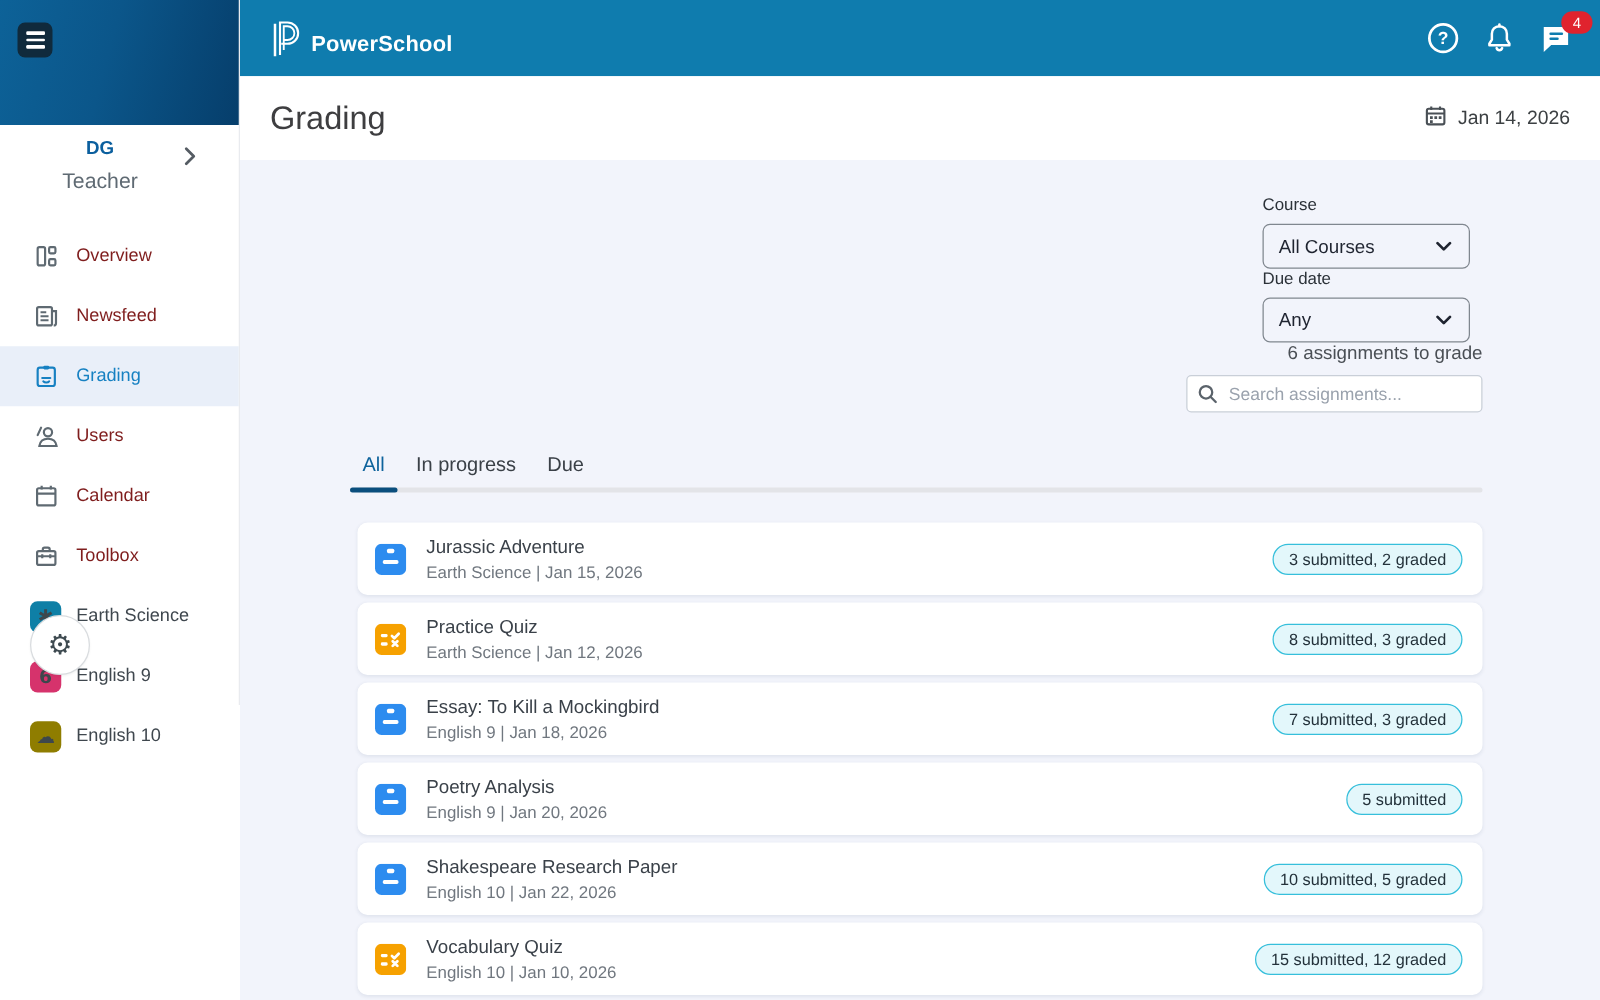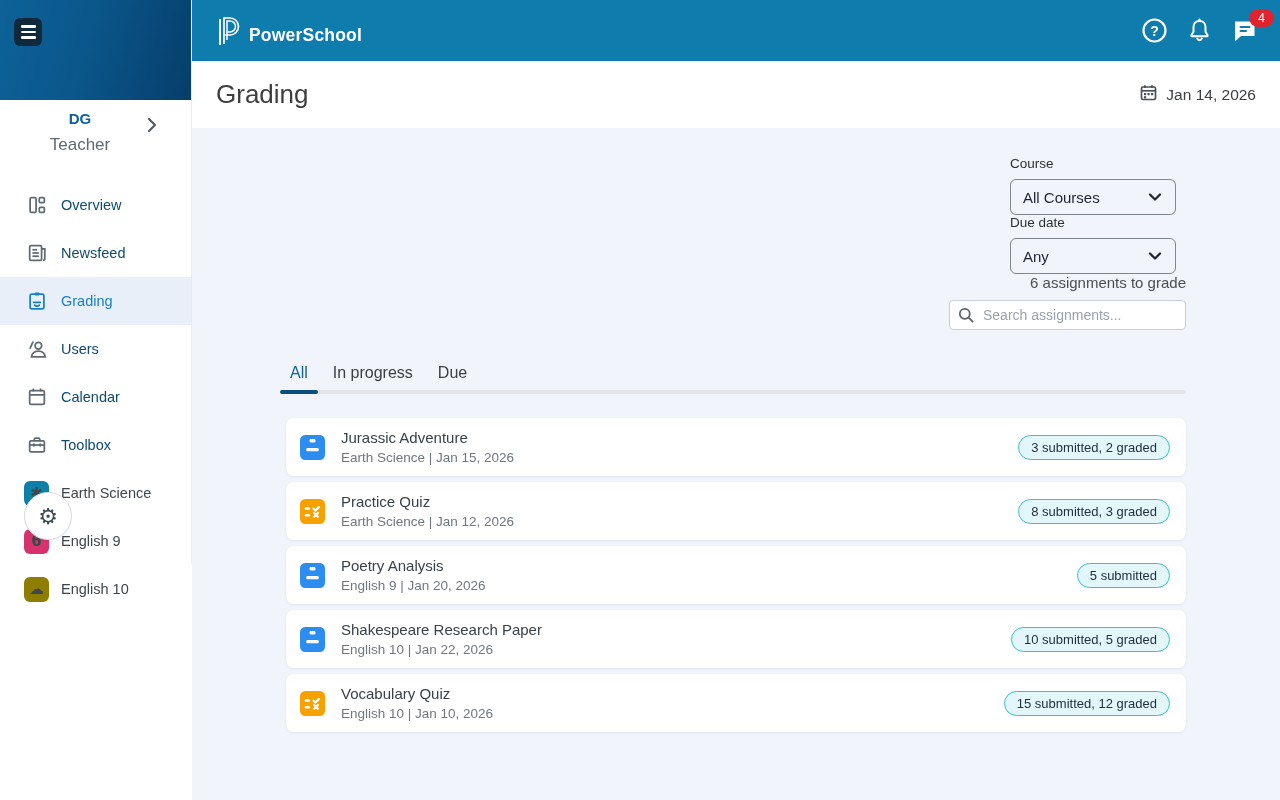--- a/index.html
+++ b/index.html
@@ -12,21 +12,21 @@
   .hamburger-btn { position:absolute; top:18px; left:14px; width:28px; height:28px; background:#102A3C; border-radius:6px; display:flex; flex-direction:column; justify-content:center; align-items:center; gap:3px; cursor:pointer; }
   .hamburger-btn span { display:block; width:15px; height:2.4px; background:#fff; border-radius:1px; }
   .profile { position:relative; padding:10px 0 14px 0; text-align:center; }
   .profile-initials { color:#0B5F9E; font-weight:bold; font-size:15px; width:160px; }
   .profile-role { color:#5F6A73; font-size:17px; margin-top:8px; width:160px; }
   .profile-chevron { position:absolute; right:32px; top:17px; }
   .nav-list { margin-top:12px; }
   .nav-item { display:flex; align-items:center; height:48px; cursor:pointer; }
   .nav-icon { width:22px; height:22px; margin-left:26px; flex:none; color:#5F6A72; display:flex; align-items:center; justify-content:center; }
   .nav-icon svg { width:22px; height:22px; }
-  .nav-label { margin-left:13px; font-size:14.5px; color:#0c4a6e; }
+  .nav-label { margin-left:13px; font-size:14.5px; color:#7f1d1d; }
   .nav-item.active { background:#E9EFF9; }
   .nav-item.active .nav-icon { color:#1781C2; }
   .nav-item.active .nav-label { color:#1781C2; }
   .course-item { display:flex; align-items:center; height:48px; cursor:pointer; }
   .course-thumb { width:25px; height:25px; border-radius:6px; margin-left:24px; flex:none; display:flex; align-items:center; justify-content:center; font-family:"DejaVu Sans", sans-serif; color:#3D474C; font-weight:bold; font-size:15px; line-height:1; }
   .course-label { margin-left:12px; font-size:14.5px; color:#3F474E; }
   .gear-btn { position:absolute; left:24px; bottom:24px; width:48px; height:48px; border-radius:50%; background:#fff; border:1px solid #D9DCDF; box-shadow:0 1px 2px rgba(0,0,0,.05); display:flex; align-items:center; justify-content:center; cursor:pointer; font-family:"DejaVu Sans", sans-serif; font-size:22px; color:#3E4A50; }
 
   
   .topbar { position:absolute; top:0; left:192px; right:0; height:61px; background:#0F7CAE; display:flex; align-items:center; padding:0 22px 0 24px; }
@@ -309,20 +309,34 @@
               <path d="M13.6 13.4l3.6 3.6M17.2 13.4l-3.6 3.6" stroke="#fff" stroke-width="2.1" stroke-linecap="round"></path>
             </svg>
           </span>
     <span class="card-texts">
       <div class="card-title">Practice Quiz</div>
       <div class="card-meta">Earth Science | Jan 12, 2026</div>
     </span>
     <span class="card-badge">8 submitted, 3 graded</span>
   </div>
 
+  <div class="card">
+    <span class="card-icon">
+            <svg viewBox="0 0 24 24">
+              <rect width="24" height="24" rx="5" fill="#2D8CEF"></rect>
+              <rect x="9.2" y="3.8" width="5.6" height="3.4" rx="1.2" fill="#fff"></rect>
+              <rect x="6" y="12.5" width="12" height="3" rx="1.2" fill="#fff"></rect>
+            </svg>
+          </span>
+    <span class="card-texts">
+      <div class="card-title">Essay: To Kill a Mockingbird</div>
+      <div class="card-meta">English 9 | Jan 18, 2026</div>
+    </span>
+    <span class="card-badge">7 submitted, 3 graded</span>
+  </div>
 
   <div class="card">
     <span class="card-icon">
             <svg viewBox="0 0 24 24">
               <rect width="24" height="24" rx="5" fill="#2D8CEF"></rect>
               <rect x="9.2" y="3.8" width="5.6" height="3.4" rx="1.2" fill="#fff"></rect>
               <rect x="6" y="12.5" width="12" height="3" rx="1.2" fill="#fff"></rect>
             </svg>
           </span>
     <span class="card-texts">

